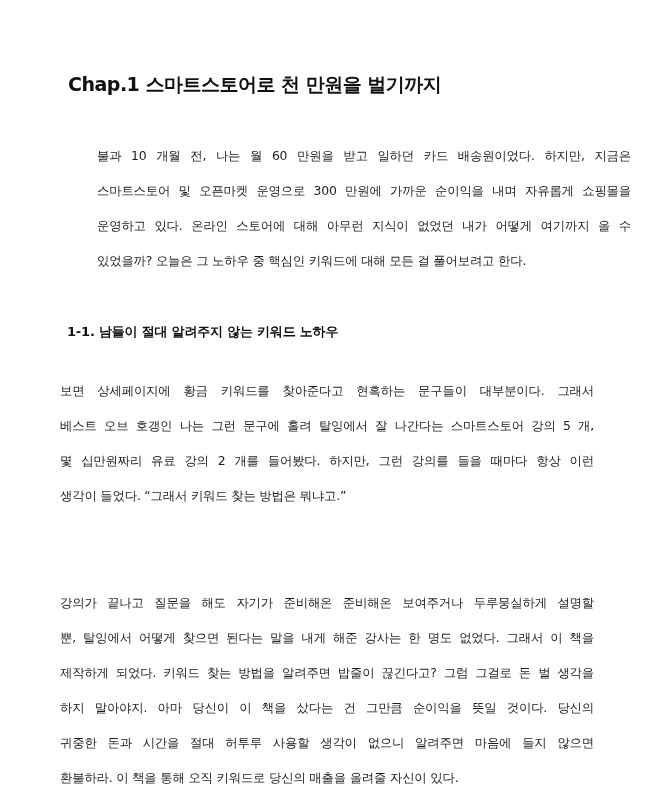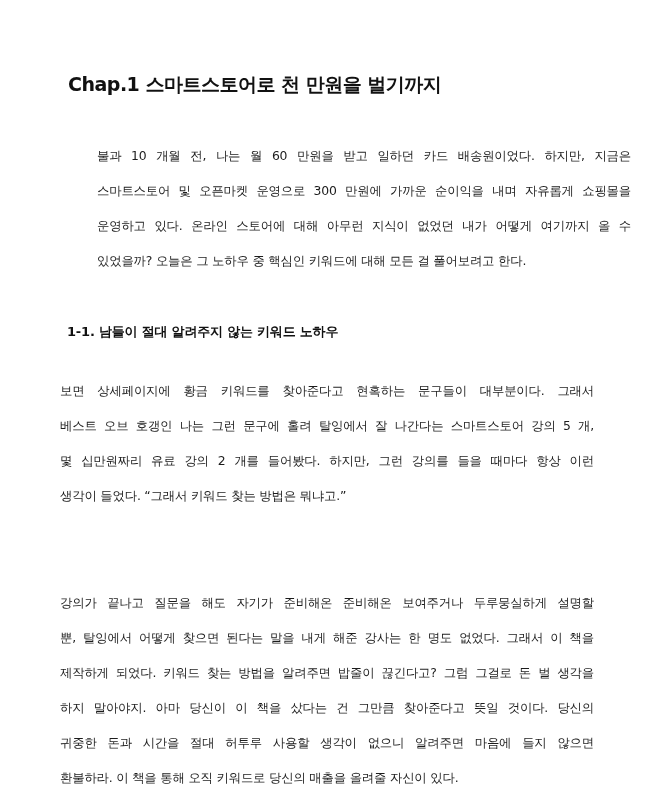--- a/index.html
+++ b/index.html
@@ -86,18 +86,18 @@
     <span class="line">보면 상세페이지에 황금 키워드를 찾아준다고 현혹하는 문구들이 대부분이다. 그래서</span>
     <span class="line">베스트 오브 호갱인 나는 그런 문구에 홀려 탈잉에서 잘 나간다는 스마트스토어 강의 5 개,</span>
     <span class="line">몇 십만원짜리 유료 강의 2 개를 들어봤다. 하지만, 그런 강의를 들을 때마다 항상 이런</span>
     <span class="line last">생각이 들었다. “그래서 키워드 찾는 방법은 뭐냐고.”</span>
   </div>
 
   <div class="para" style="top:585px;">
     <span class="line">강의가 끝나고 질문을 해도 자기가 준비해온 준비해온 보여주거나 두루뭉실하게 설명할</span>
     <span class="line">뿐, 탈잉에서 어떻게 찾으면 된다는 말을 내게 해준 강사는 한 명도 없었다. 그래서 이 책을</span>
     <span class="line">제작하게 되었다. 키워드 찾는 방법을 알려주면 밥줄이 끊긴다고? 그럼 그걸로 돈 벌 생각을</span>
-    <span class="line">하지 말아야지. 아마 당신이 이 책을 샀다는 건 그만큼 찾아준다고 뜻일 것이다. 당신의</span>
+    <span class="line">하지 말아야지. 아마 당신이 이 책을 샀다는 건 그만큼 순이익을 뜻일 것이다. 당신의</span>
     <span class="line">귀중한 돈과 시간을 절대 허투루 사용할 생각이 없으니 알려주면 마음에 들지 않으면</span>
     <span class="line last">환불하라.  이 책을 통해 오직 키워드로 당신의 매출을 올려줄 자신이 있다.</span>
   </div>
 
 </div>
 
 </body></html>

